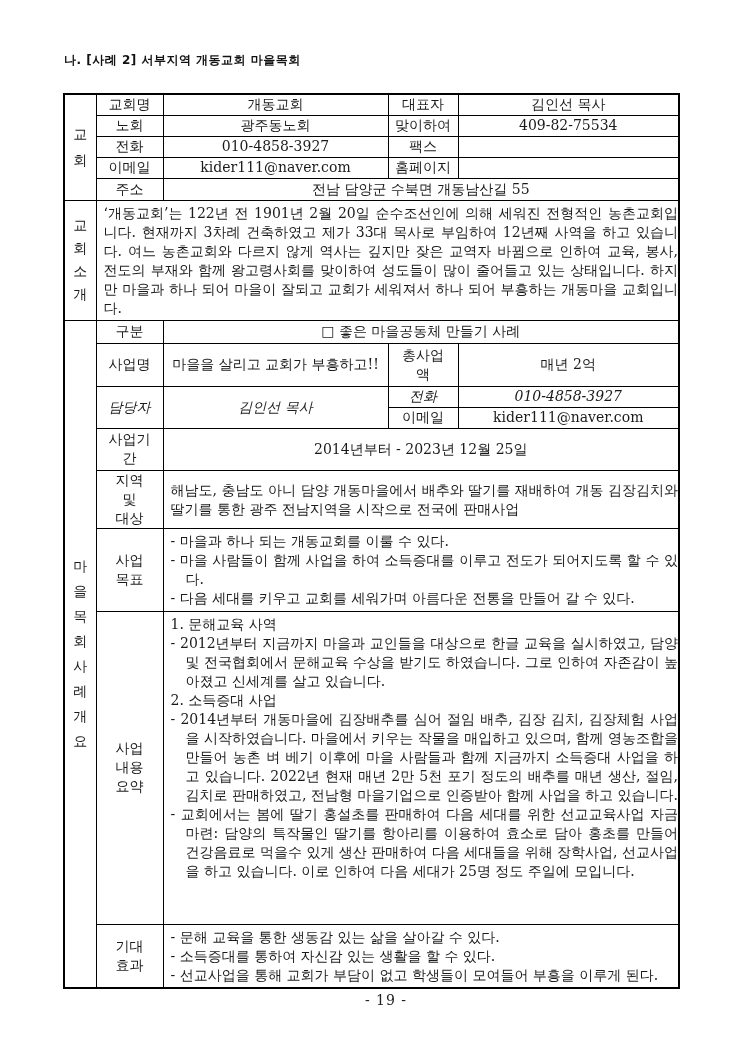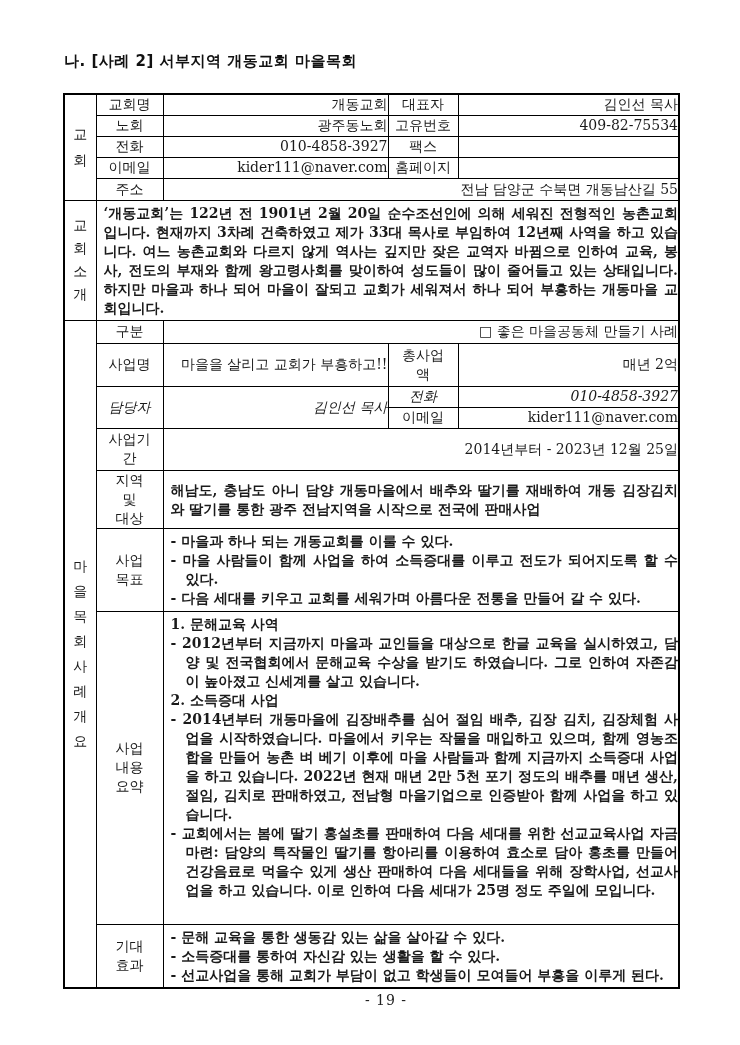--- a/index.html
+++ b/index.html
@@ -6,44 +6,44 @@
   body {
     width:740px; height:1045px; background:#ffffff; color:#1a1a1a;
     font-family:"DejaVu Serif","Liberation Serif",serif;
     -webkit-font-smoothing:antialiased;
   }
   .page { position:relative; width:740px; height:1045px; background:#fff; overflow:hidden; }
 
   .doc-title {
     position:absolute; left:64px; top:52px;
     font-family:"DejaVu Sans","Liberation Sans",sans-serif;
-    font-weight:bold; font-size:15px; letter-spacing:0.5px; color:#111;
+    font-weight:bold; font-size:12px; letter-spacing:0.5px; color:#111;
   }
 
   table.case-table {
     position:absolute; left:63px; top:93px; width:615px;
     border-collapse:collapse; table-layout:fixed;
     border:2px solid #000;
   }
   td {
     border:1px solid #000;
     font-size:14px; line-height:19px;
     padding:0 0; vertical-align:middle;
     overflow:hidden;
   }
   
   col.cA{width:32px;} col.cB{width:67px;} col.cC{width:225px;} col.cD{width:70px;} col.cE{width:221px;}
 
   .lab  { text-align:center; }
-  .val  { text-align:right; white-space:nowrap; }
+  .val  { text-align:center; white-space:nowrap; }
   .stack{ white-space:pre-line; text-align:center; padding:0 2px; }
   .vsec2{ line-height:26px; }
   .vsec4{ line-height:23px; }
   .vsec8{ line-height:25px; font-size:14px; }
-  .txt  { text-align:justify; vertical-align:top; padding:3px 0 2px 7px;font-weight:bold; }
+  .txt  { text-align:justify; vertical-align:top; padding:3px 0 2px 7px; }
   .clip { overflow:hidden; }
   .hang { padding-left:15px; text-indent:-15px; }
 
   .page-num {
     position:absolute; left:0; top:992px; width:740px;
     text-align:center; font-size:14px; letter-spacing:1px; color:#222;padding-left:16px;
   }
 </style>
 </head>
 <body>
@@ -66,21 +66,21 @@
       <td rowspan="5" class="stack vsec2">교
 회</td>
       <td class="lab">교회명</td>
       <td class="val">개동교회</td>
       <td class="lab">대표자</td>
       <td class="val">김인선 목사</td>
     </tr>
     <tr style="height:21px;">
       <td class="lab">노회</td>
       <td class="val">광주동노회</td>
-      <td class="lab">고유번호</td>
+      <td class="lab">맞이하여</td>
       <td class="val">409-82-75534</td>
     </tr>
     <tr style="height:21px;">
       <td class="lab">전화</td>
       <td class="val">010-4858-3927</td>
       <td class="lab">팩스</td>
       <td class="val"></td>
     </tr>
     <tr style="height:21px;">
       <td class="lab">이메일</td>

